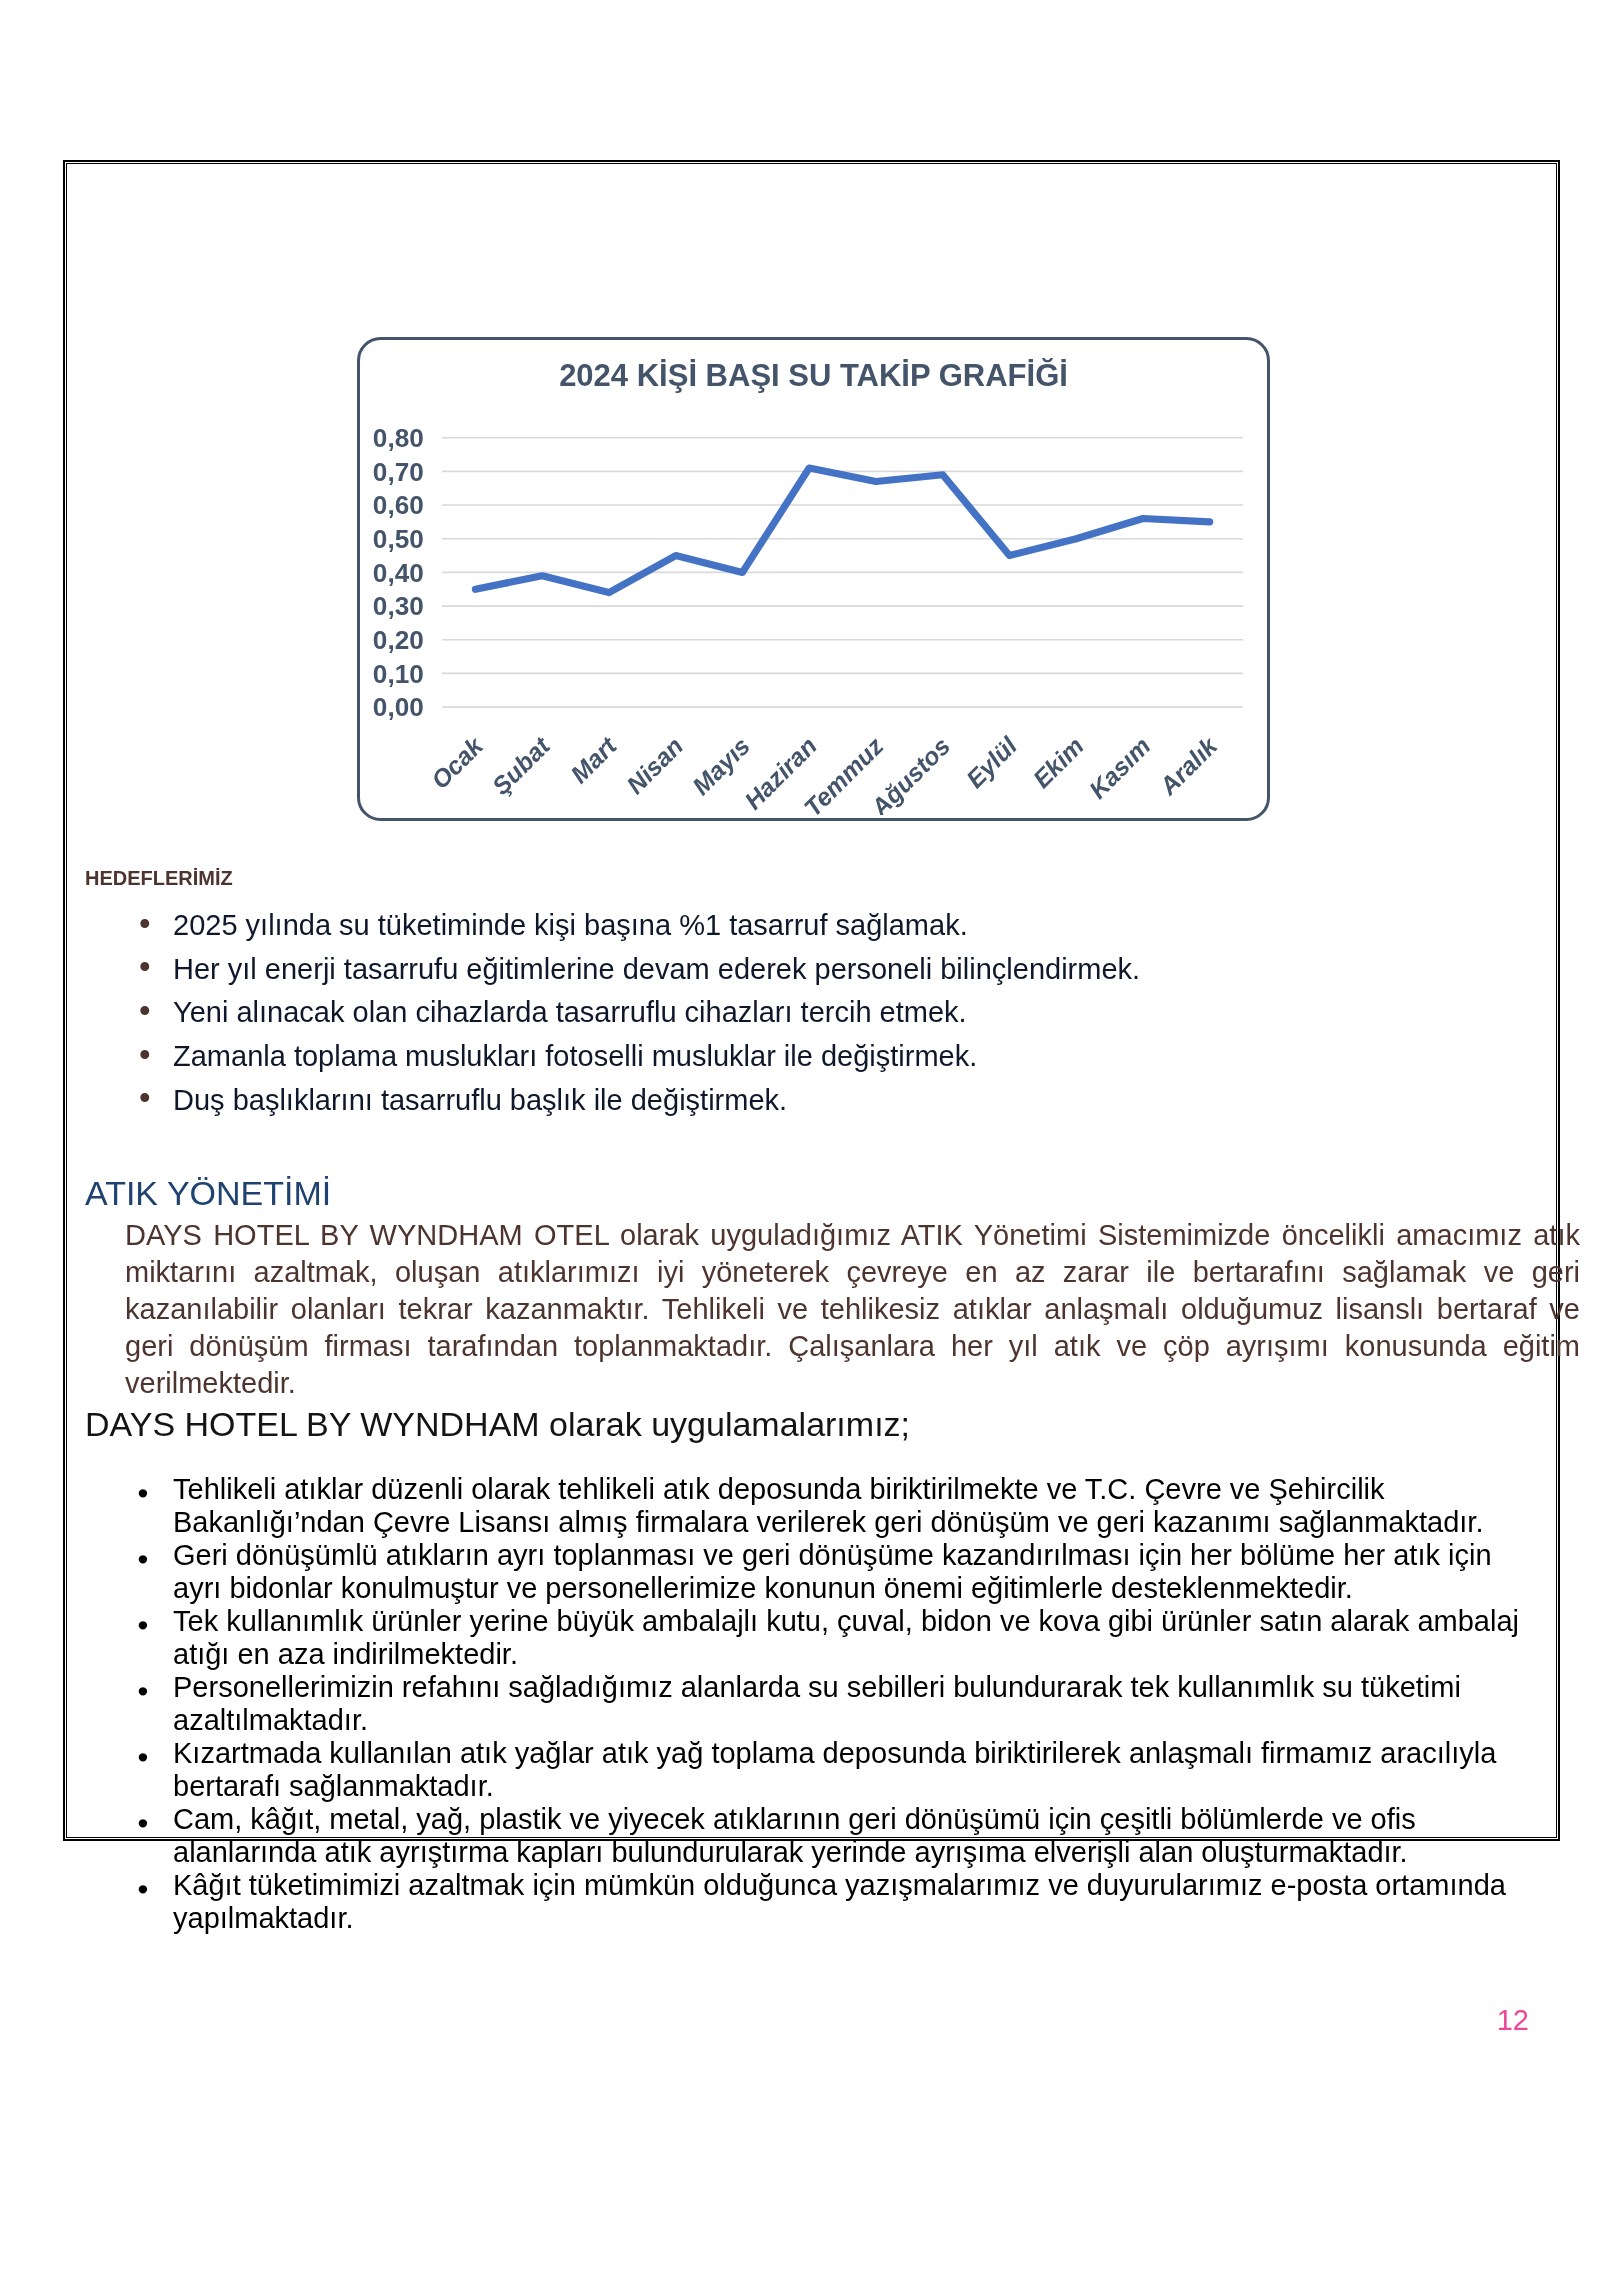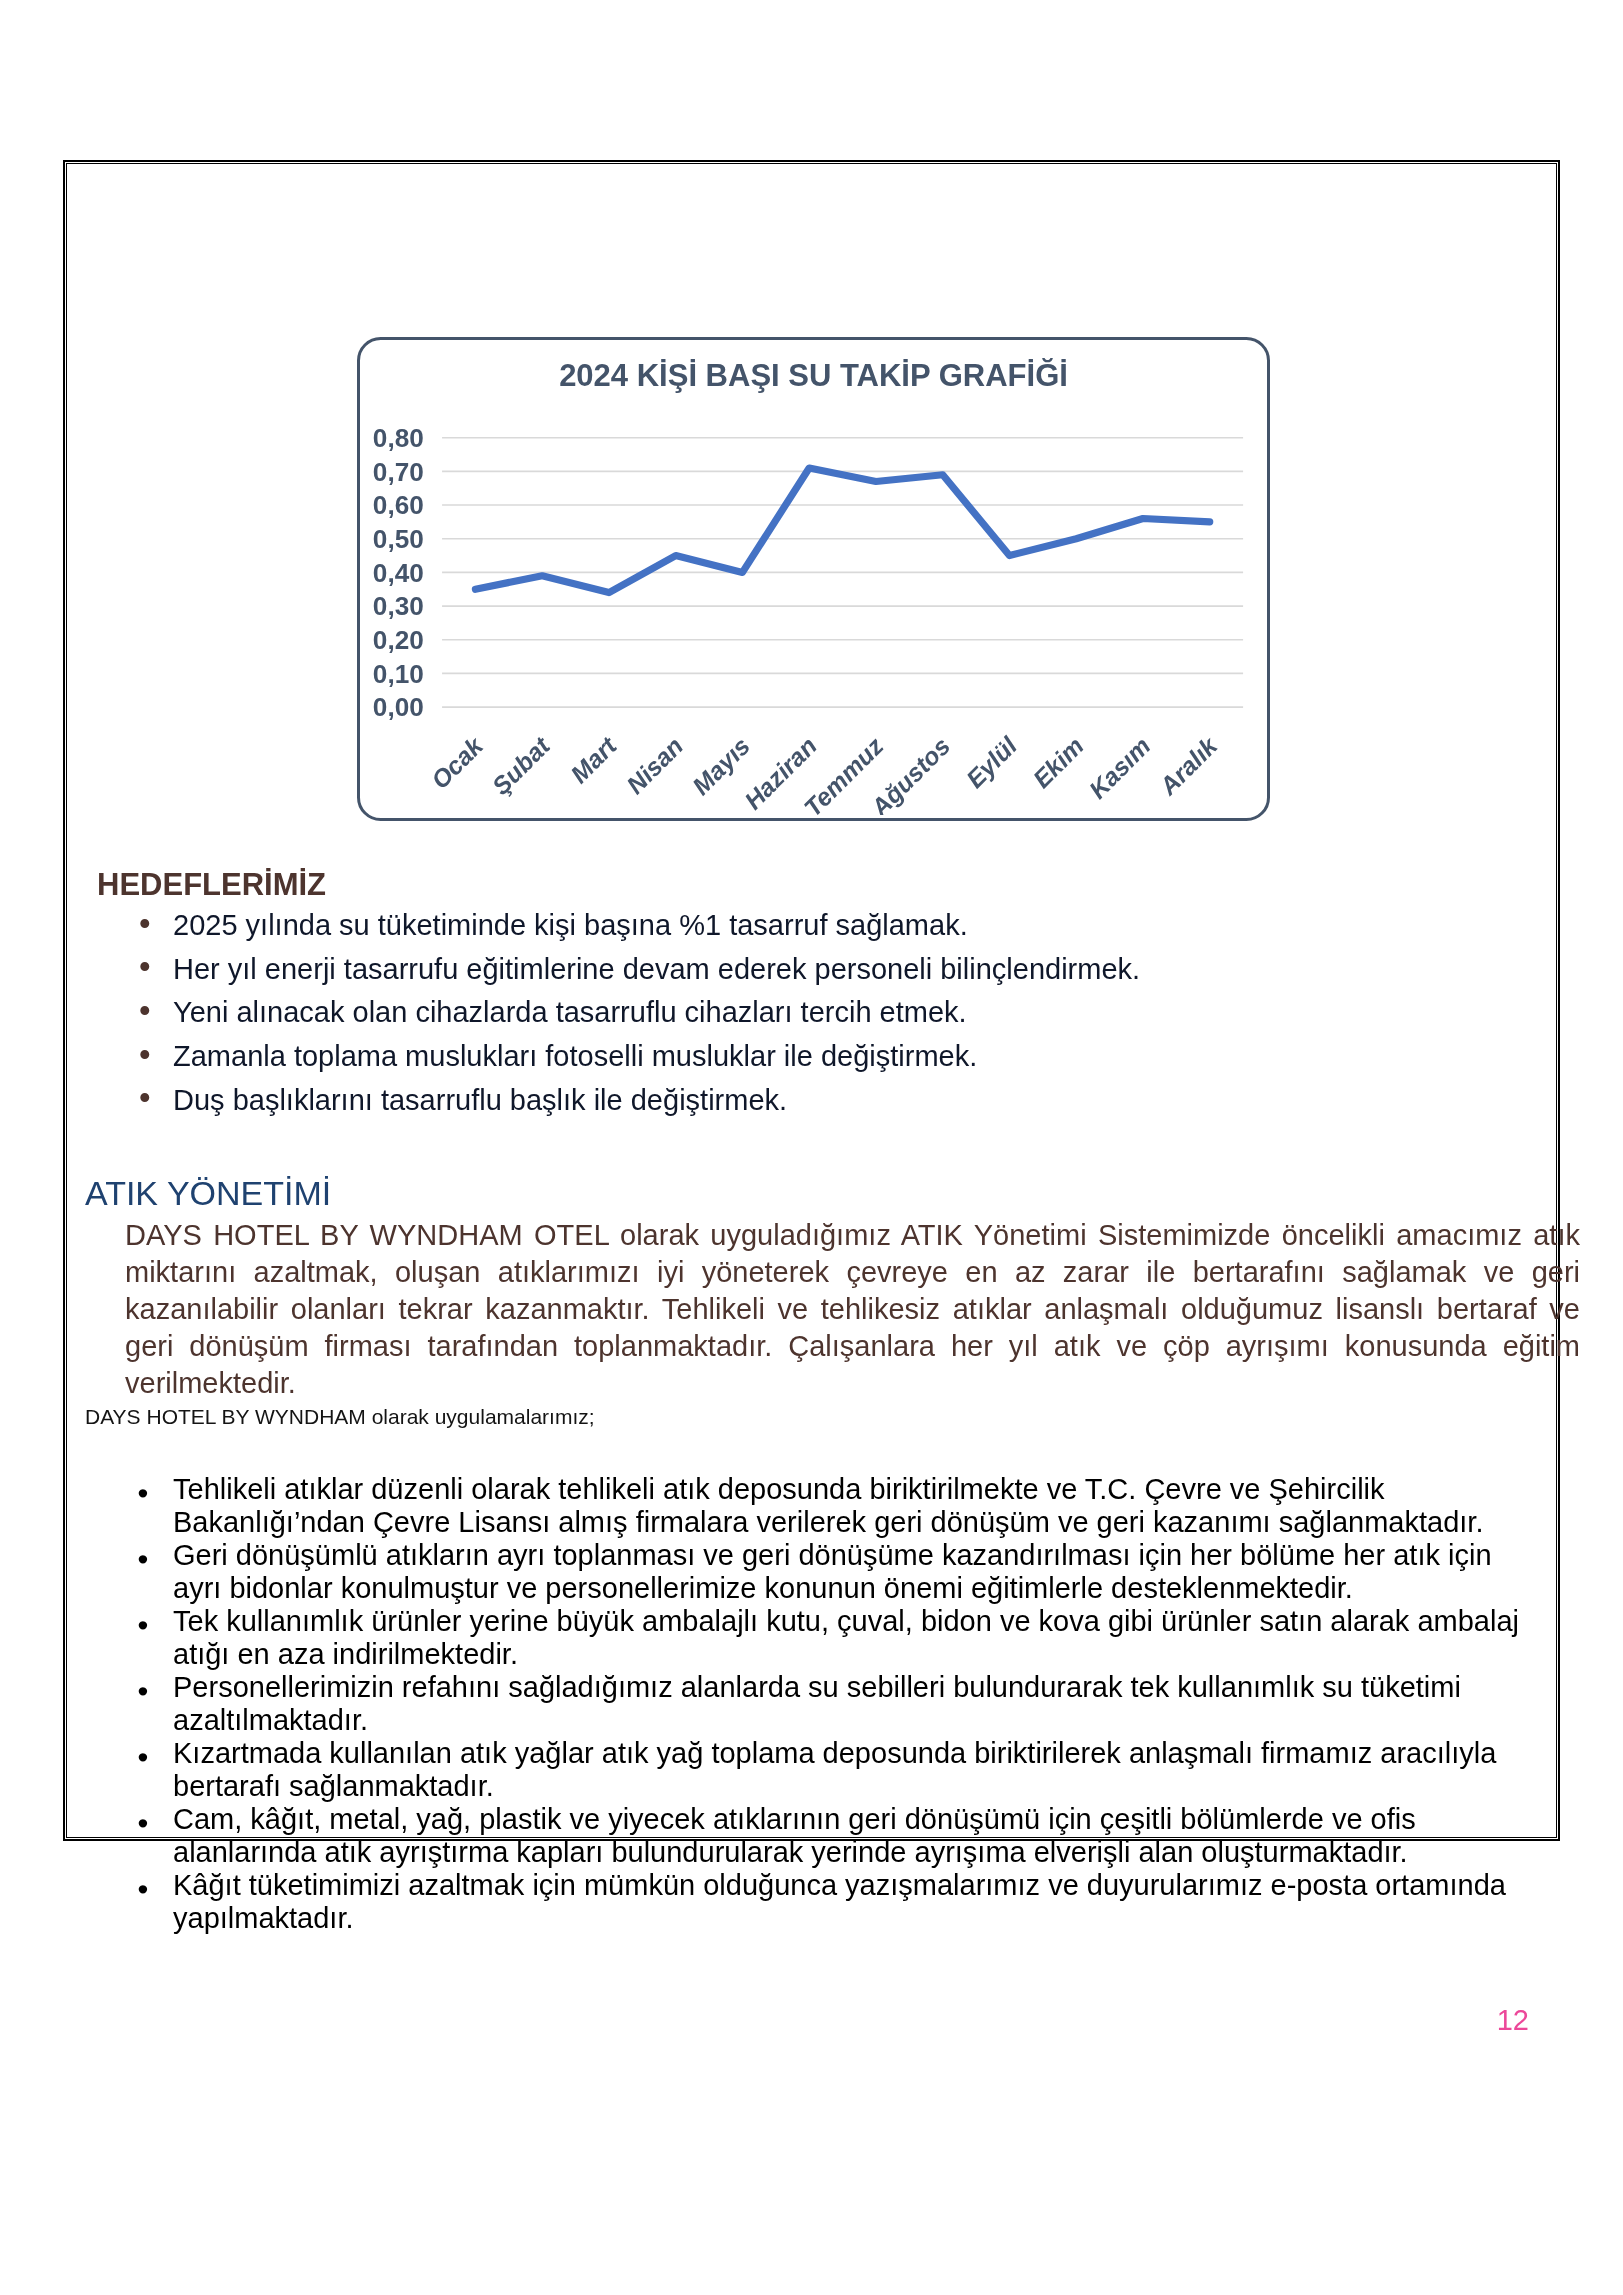--- a/index.html
+++ b/index.html
@@ -21,22 +21,22 @@
     position:absolute; left:292px; top:175px; width:913px; height:484px;
     border:3.9px solid #44546A; border-radius:23.6px; background:#fff;
   }
   .chart-title {
     margin-top:18.3px; text-align:center;
     font-size:31px; font-weight:bold; color:#44546A; letter-spacing:0px;
   }
   .chart-svg { position:absolute; left:0; top:65px; width:905px; height:410px; }
   
   .goals-heading {
-    position:absolute; left:32px; top:705px;
-    font-size:31px; font-weight:bold; color:#4D342E;
+    position:absolute; left:20px; top:705px;
+    font-size:20px; font-weight:bold; color:#4D342E;
   }
   .goals-list {
     position:absolute; left:20px; top:748px; width:1427px;
     list-style:none; color:#0f172a; font-size:29px;
   }
   .goals-list li {
     position:relative; padding-left:88px; line-height:30px; margin-bottom:13.7px;
   }
   .goals-list li::before {
     content:"•"; position:absolute; left:54px; top:-1.3px;
@@ -47,21 +47,21 @@
     font-size:34px; font-weight:normal; color:#1F4270;
   }
   .waste-paragraph {
     position:absolute; left:20px; top:1055px; width:1455px;
     font-size:29px; line-height:37px; color:#4D342E;
     text-align:justify;
     margin-left:40px;
   }
   .practices-subheading {
     position:absolute; left:20px; top:1243px;
-    font-size:21px; color:#141414;
+    font-size:34px; color:#141414;
   }
   .practices-list {
     position:absolute; left:20px; top:1311px; width:1479px;
     list-style:none; color:#000; font-size:29px;
   }
   .practices-list li {
     position:relative; padding-left:88px; padding-right:19.6px; line-height:33px;
   }
   .practices-list li::before {
     content:"●"; position:absolute; left:52px; top:3.3px;

